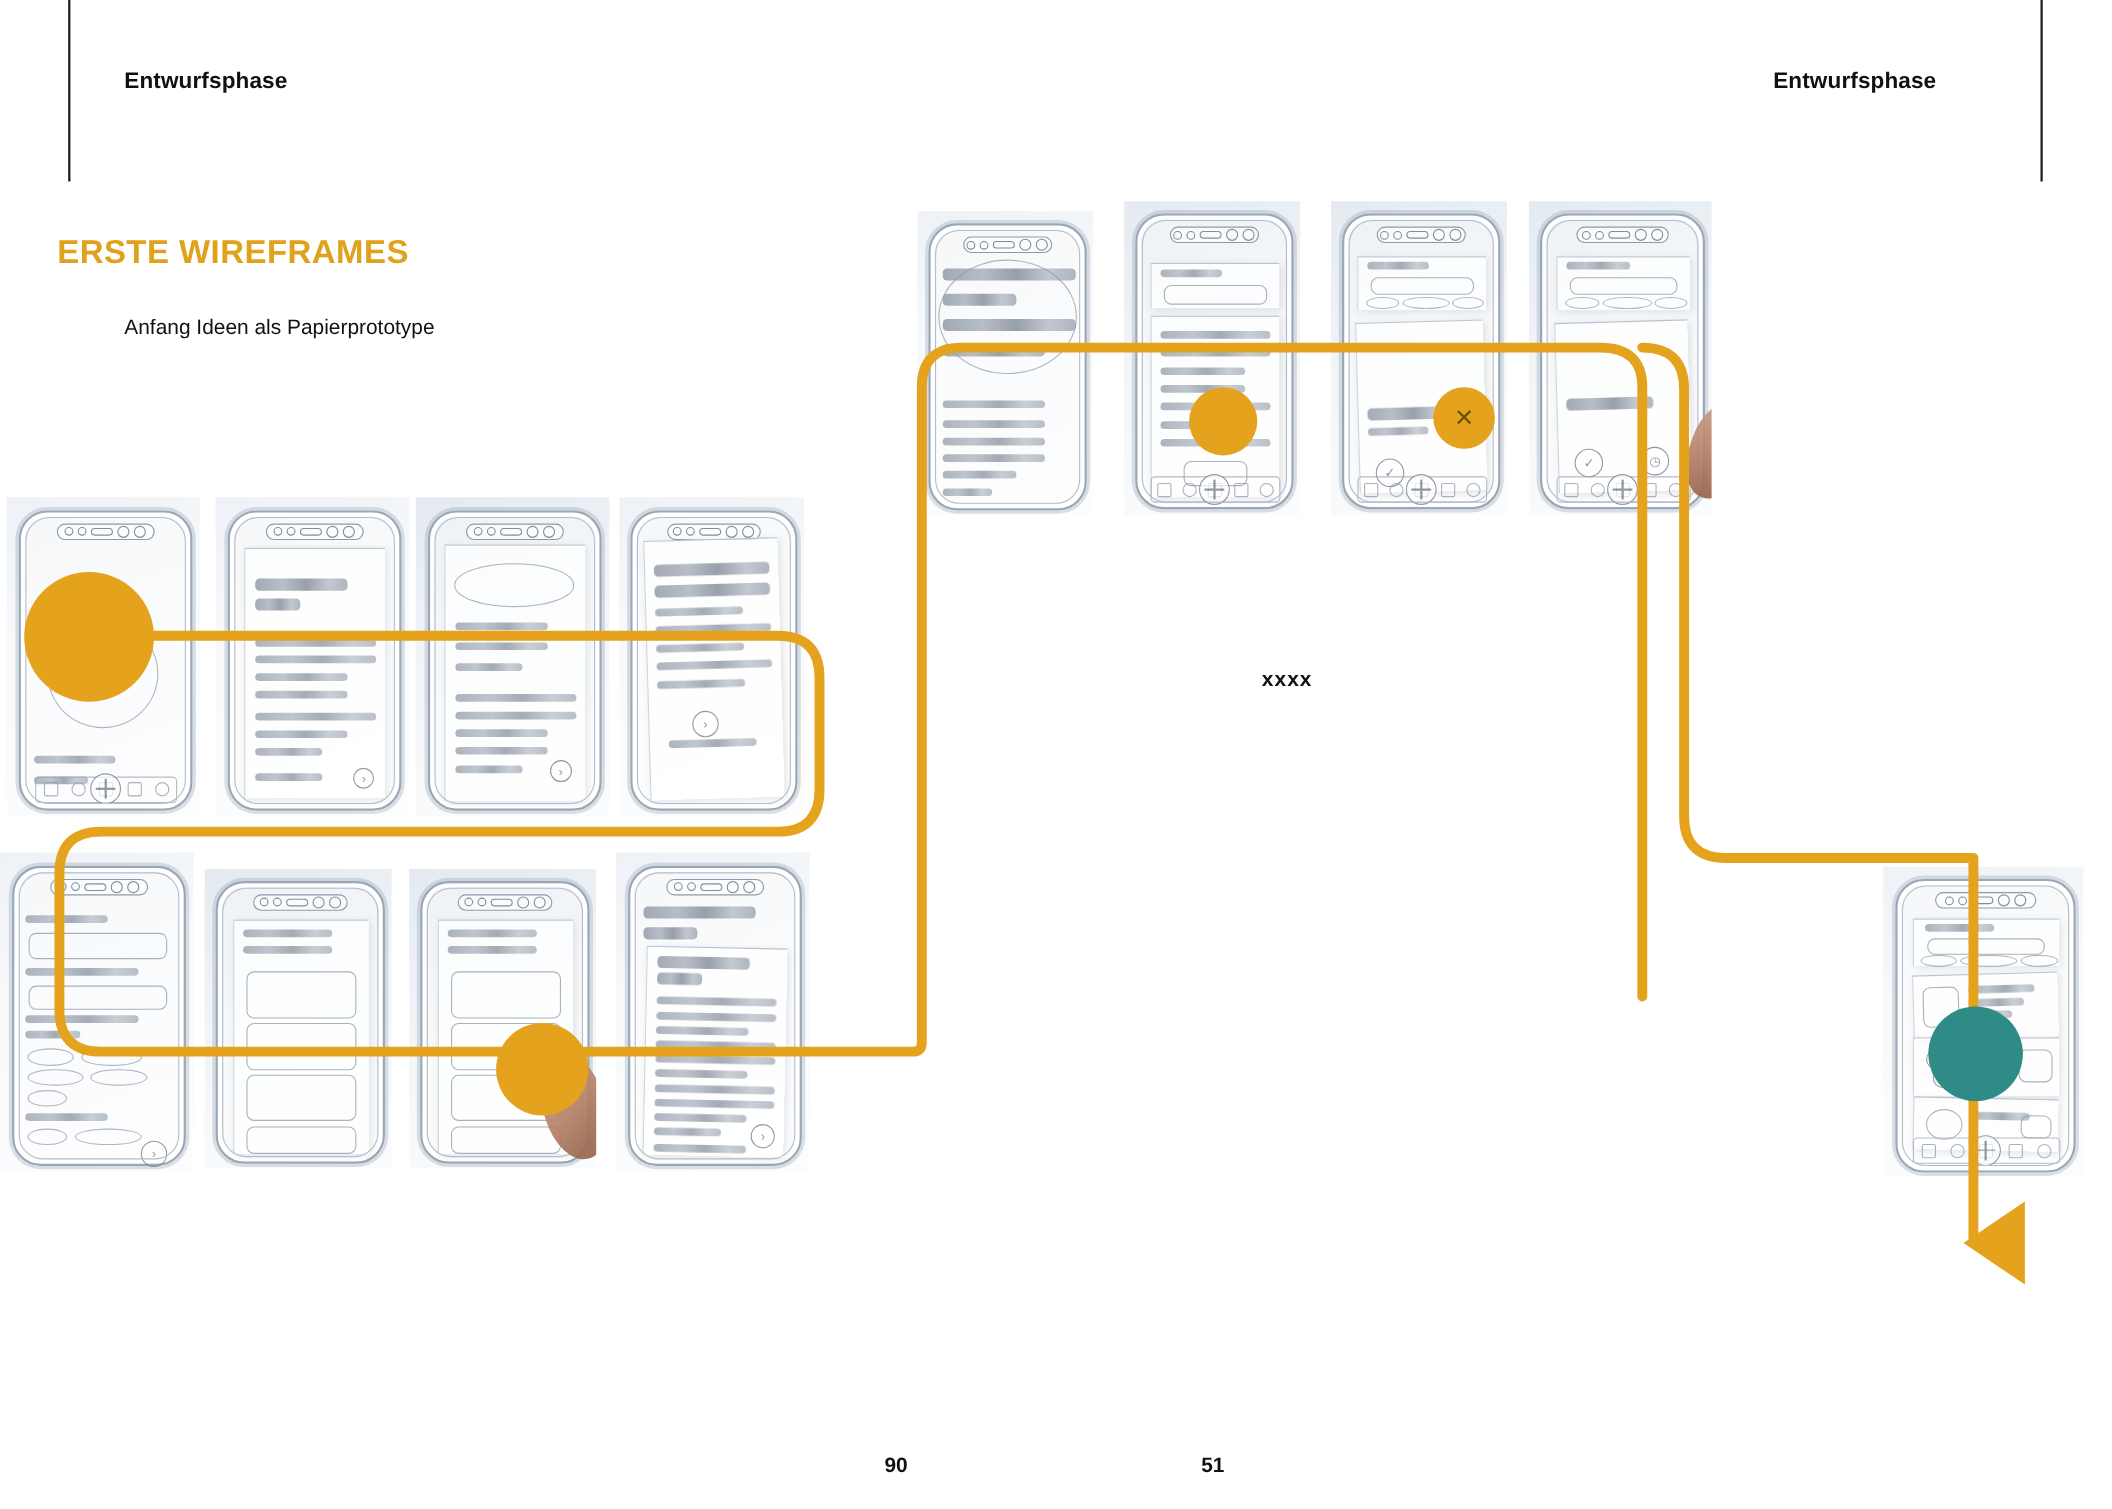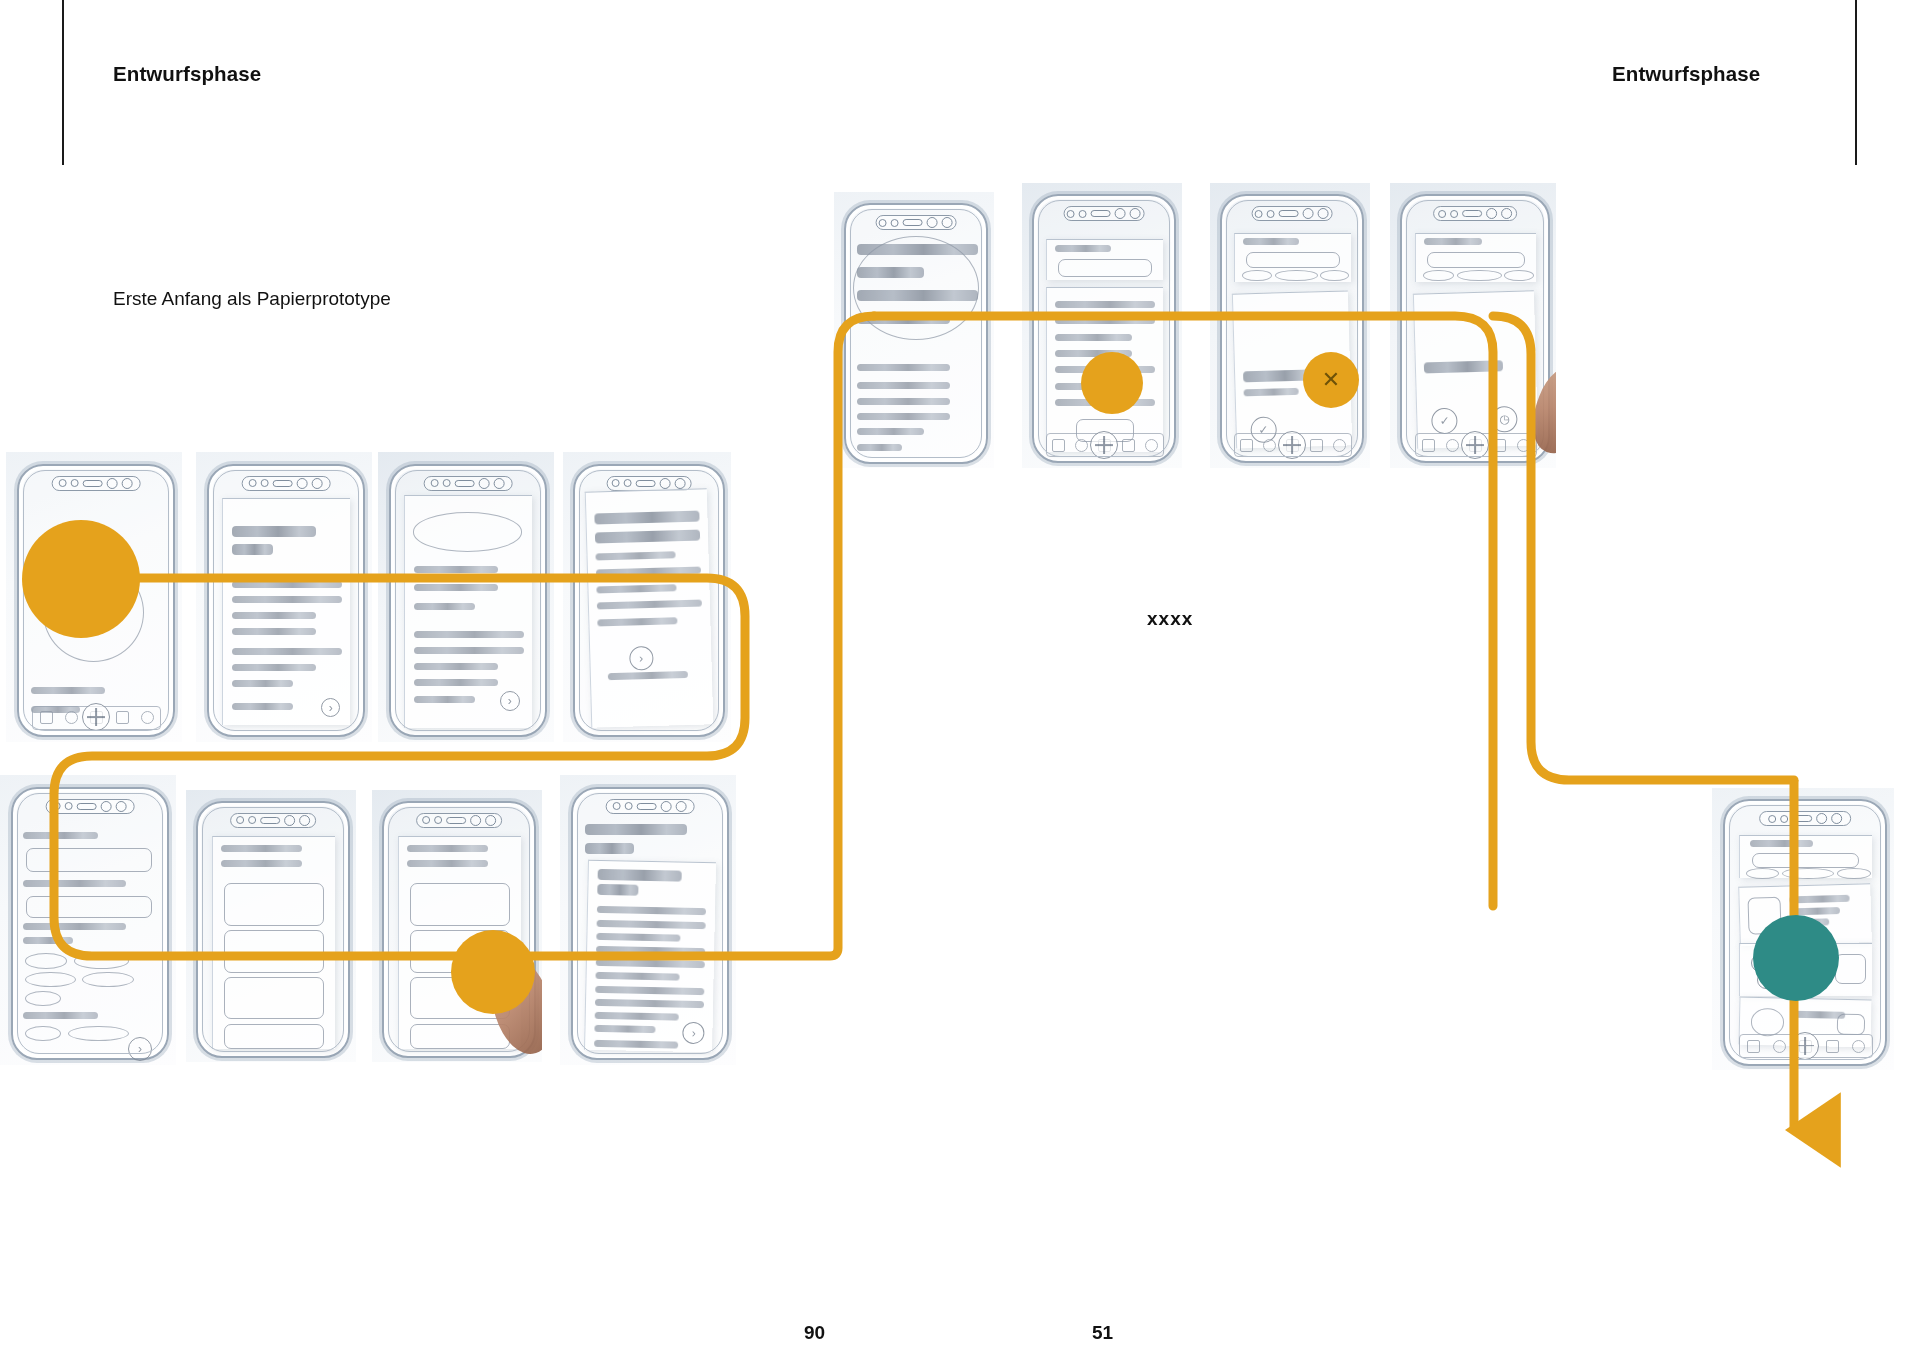--- a/index.html
+++ b/index.html
@@ -105,21 +105,22 @@
 </head>
 <body>
 
 <div class="page">
 
   <div class="rule rule-left"></div>
   <div class="rule rule-right"></div>
   <div class="hdr hdr-left">Entwurfsphase</div>
   <div class="hdr hdr-right">Entwurfsphase</div>
 
-  <div class="lead-1">Erste Anfang als Papierprototype</div>
+  <div class="section-title">ERSTE WIREFRAMES</div>
+  <div class="lead-1">Anfang Ideen als Papierprototype</div>
   <div class="xxxx">xxxx</div>
 
   <div class="tile" style="left:6px;top:452px;width:176px;height:290px;">
     <div class="phone">
       <div class="notch">
         <i></i>
           <i></i>
           <i class="pill"></i>
           <i class="big"></i>
           <i class="big"></i>

